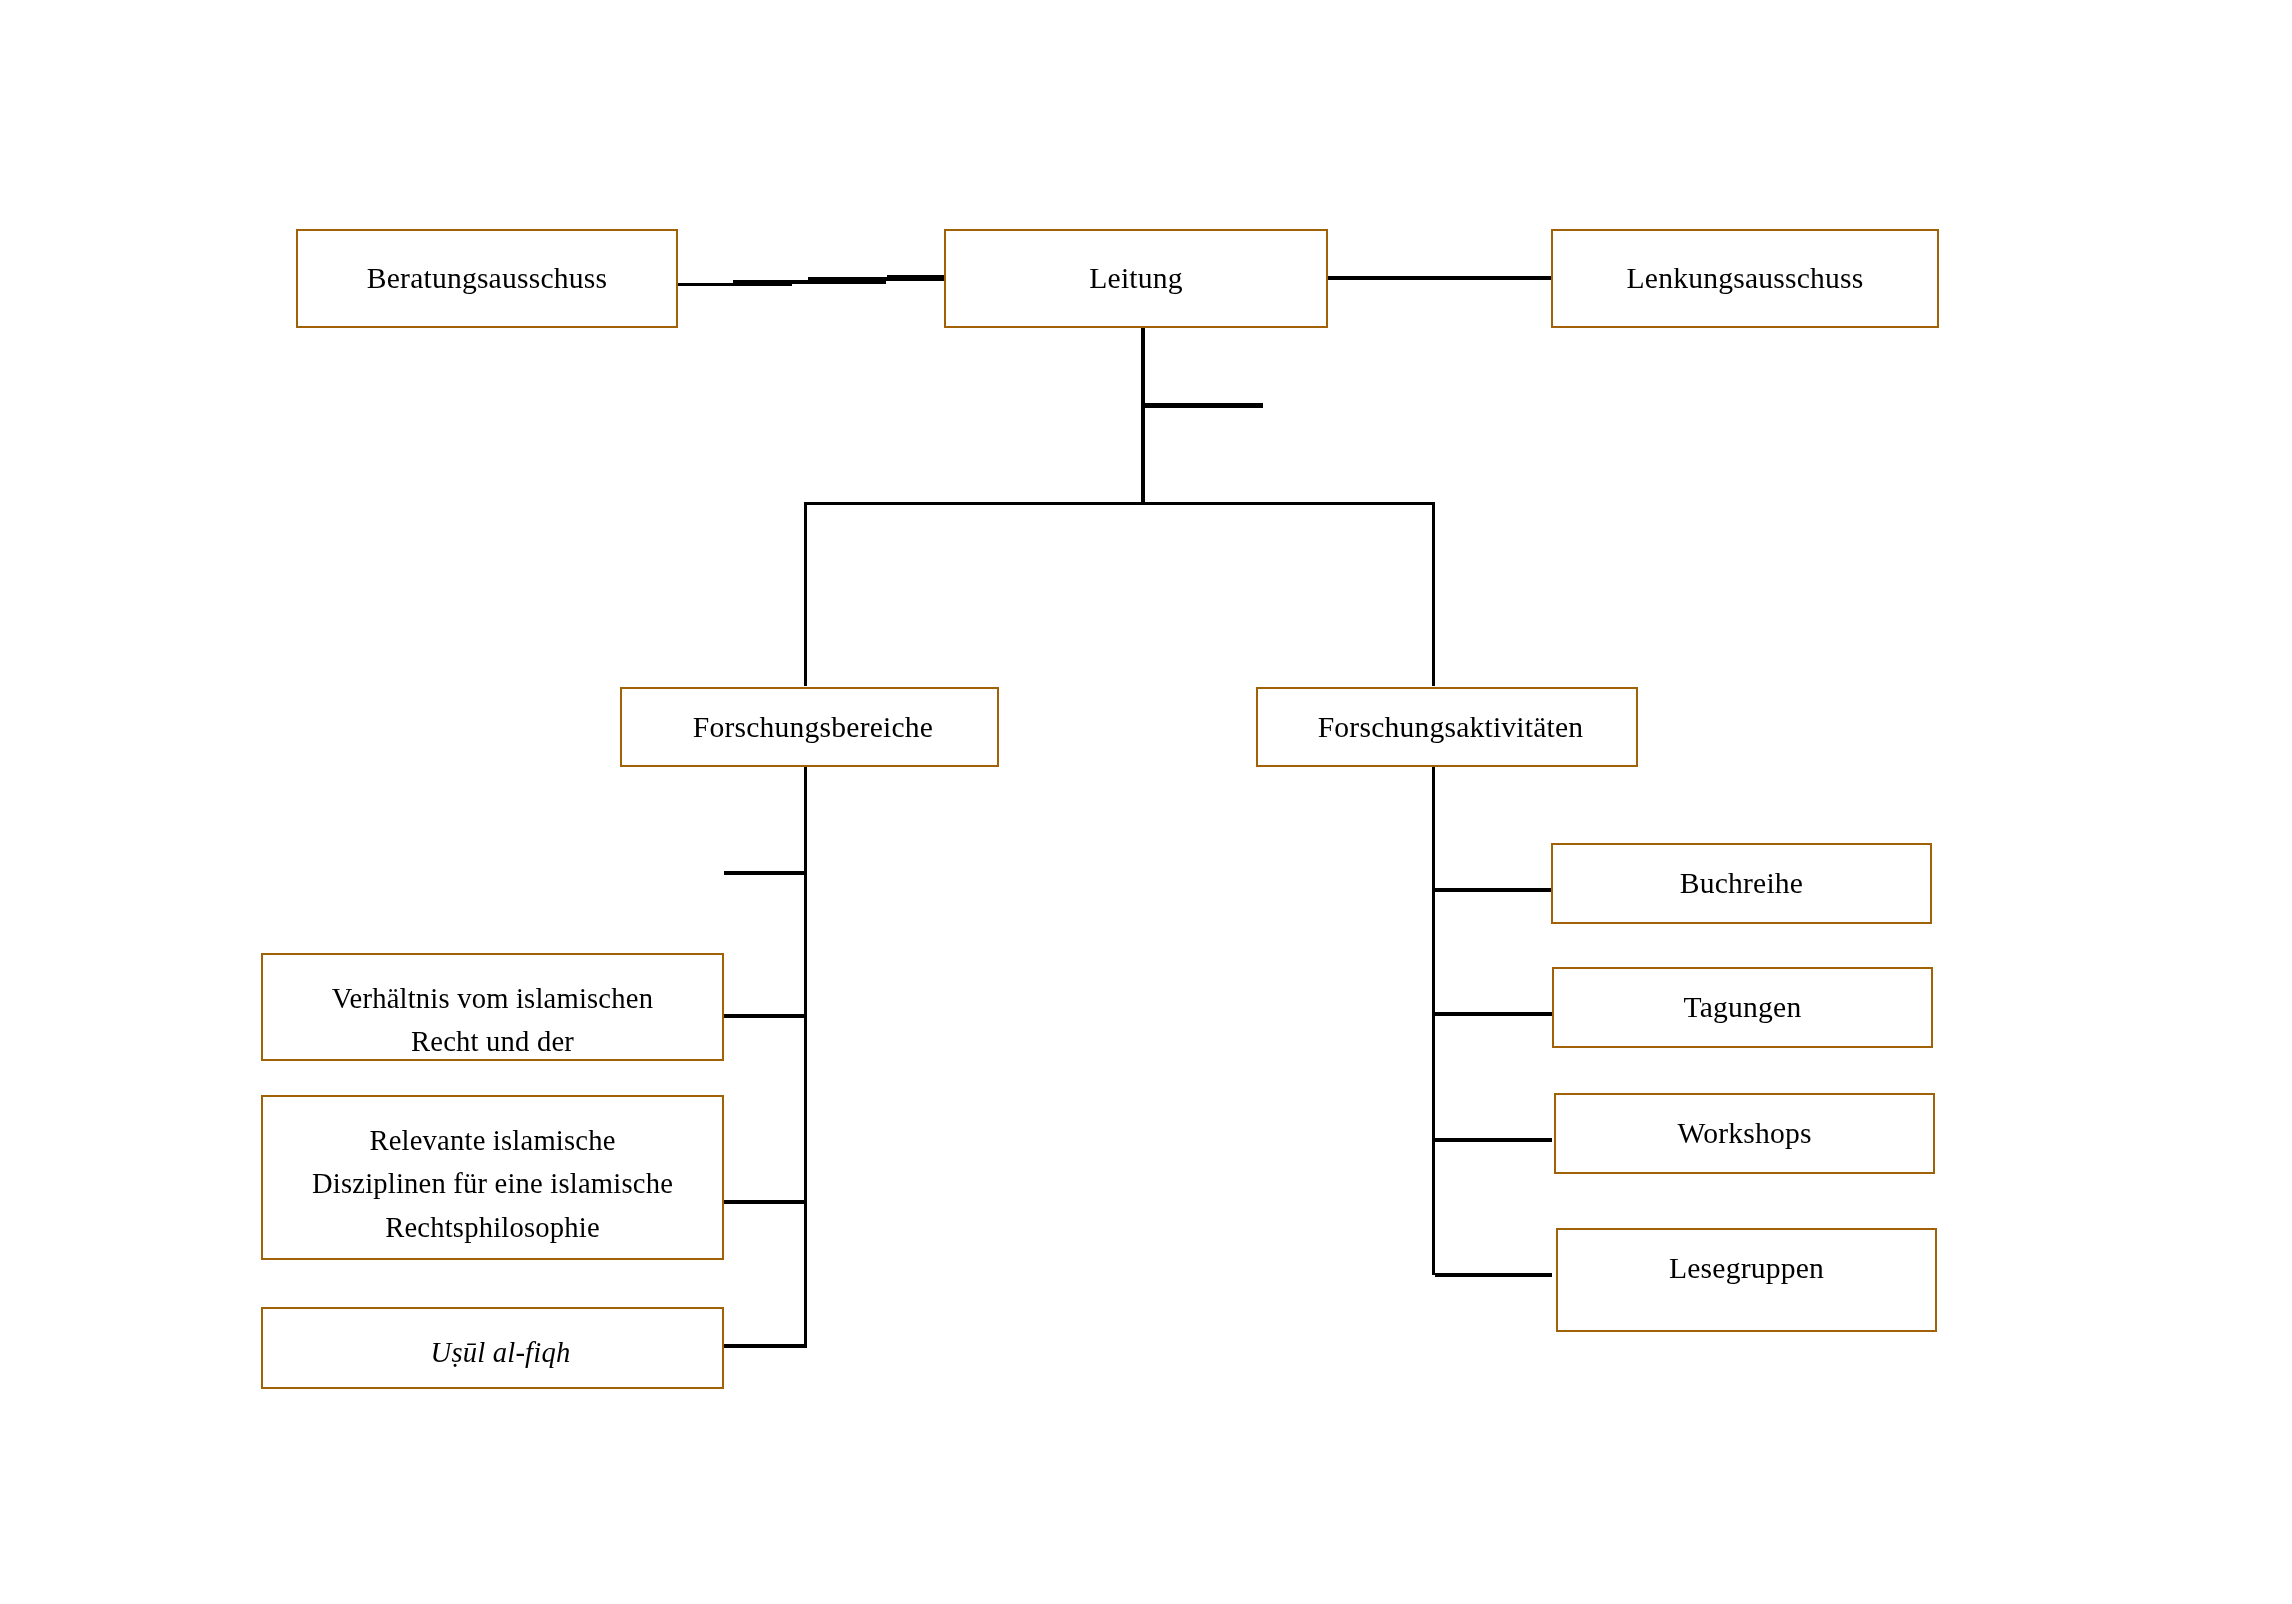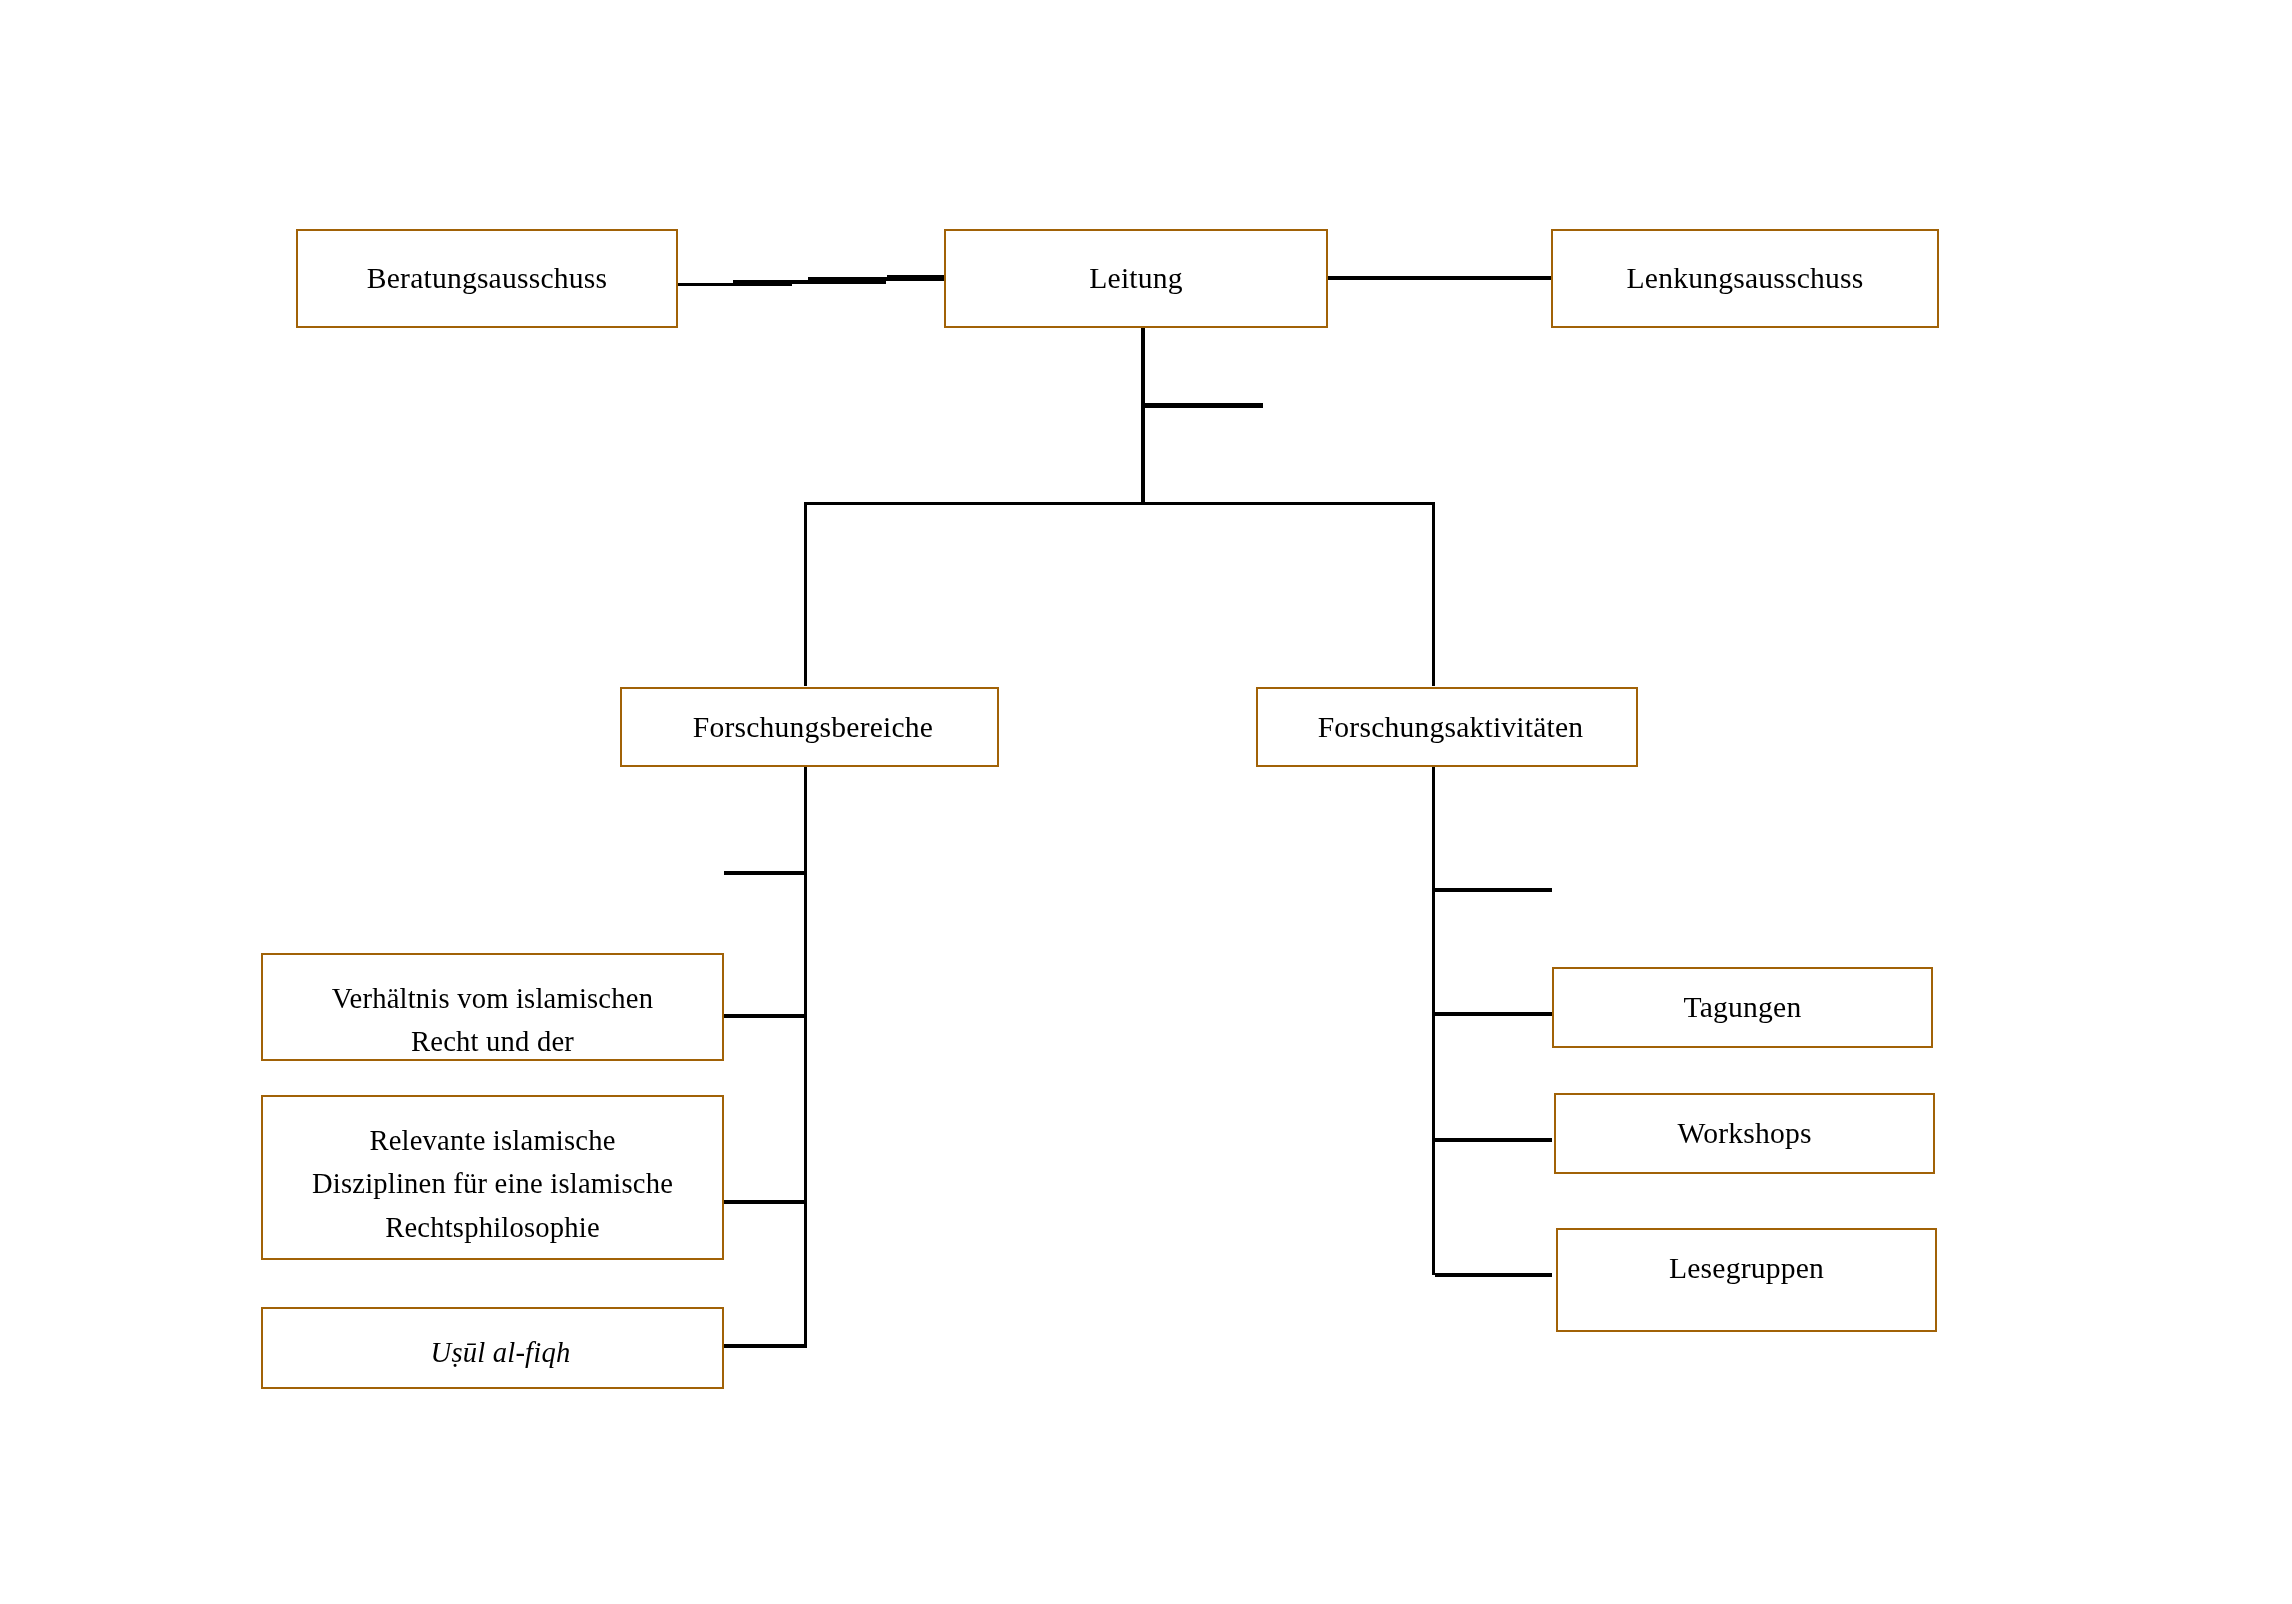--- a/index.html
+++ b/index.html
@@ -125,20 +125,23 @@
   </div>
 
   <div class="node v-top pad-top-md" style="left:261px; top:1095px; width:463px; height:165px;">
     <span class="label fs-leaf"><span>Relevante islamische</span><br><span>Disziplinen für eine islamische</span><br><span>Rechtsphilosophie</span></span>
   </div>
 
   <div class="node v-top pad-top-md" style="left:261px; top:1307px; width:463px; height:82px;">
     <span class="label fs-leaf italic">Uṣūl al-fiqh</span>
   </div>
 
+  <div class="node v-top pad-top-sm" style="left:1551px; top:843px; width:381px; height:81px;">
+    <span class="label fs-leafr">Buchreihe</span>
+  </div>
 
   <div class="node v-top pad-top-sm" style="left:1552px; top:967px; width:381px; height:81px;">
     <span class="label fs-leafr">Tagungen</span>
   </div>
 
   <div class="node v-top pad-top-sm" style="left:1554px; top:1093px; width:381px; height:81px;">
     <span class="label fs-leafr">Workshops</span>
   </div>
 
   <div class="node v-top pad-top-sm" style="left:1556px; top:1228px; width:381px; height:104px;">

